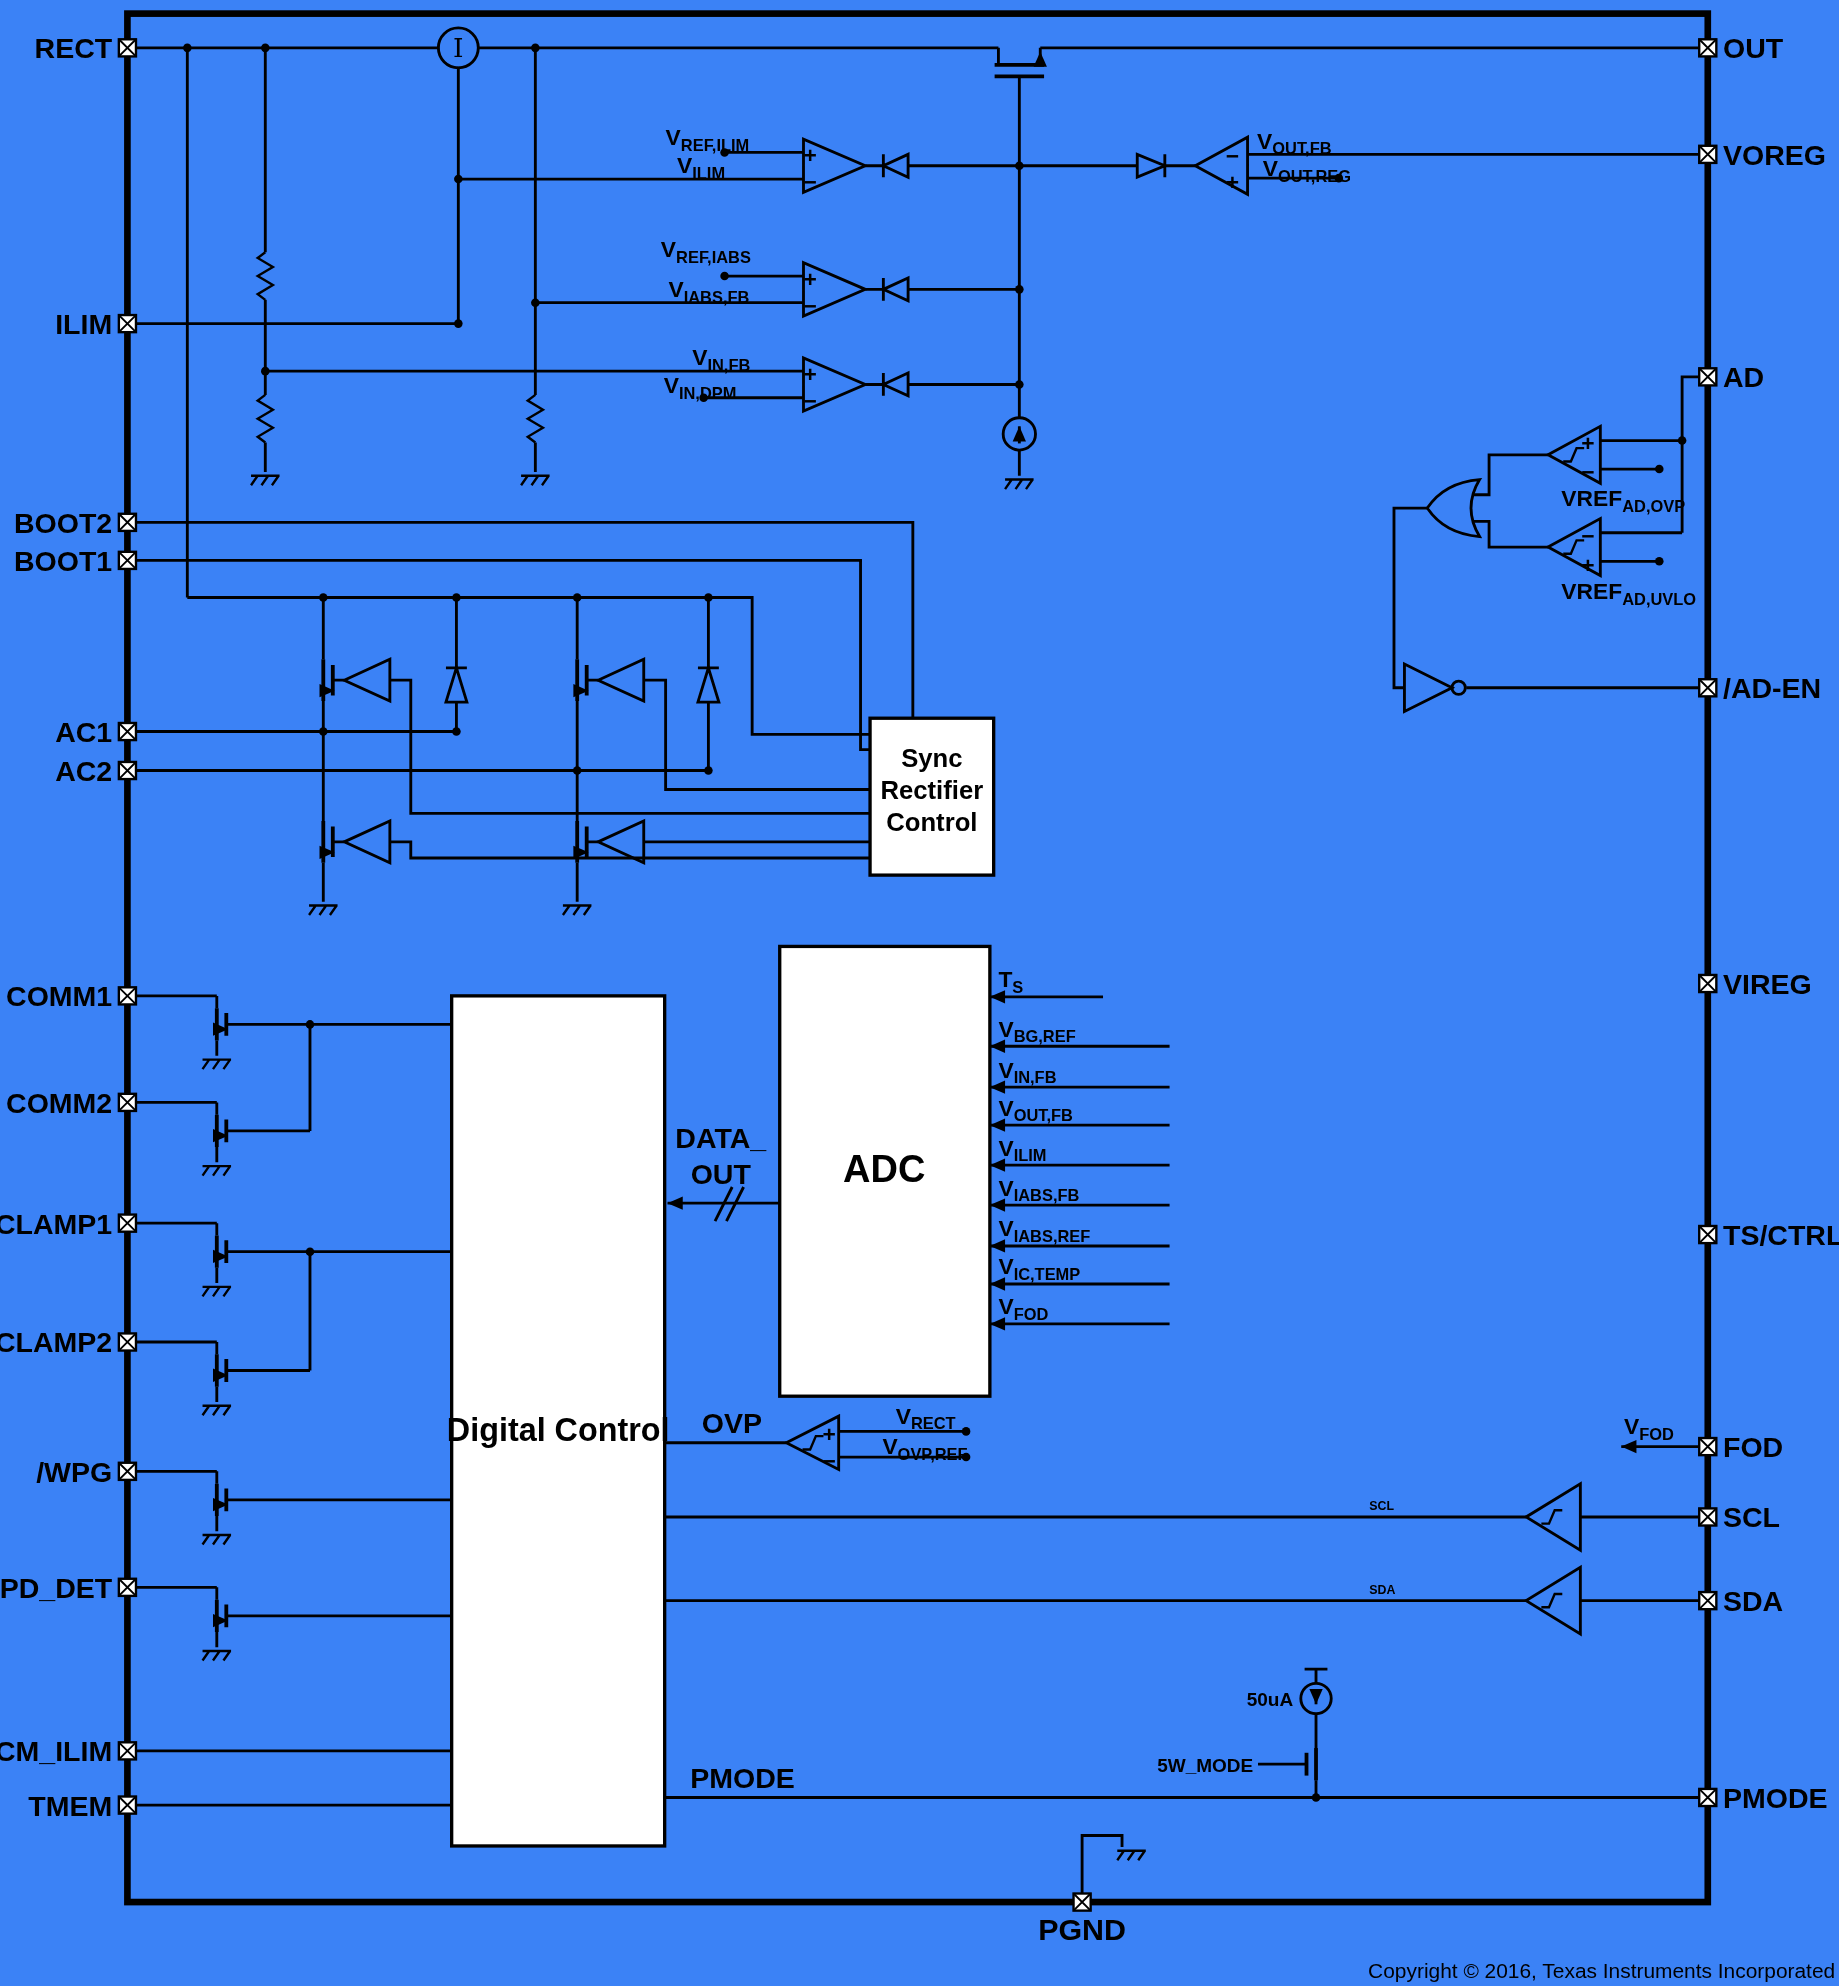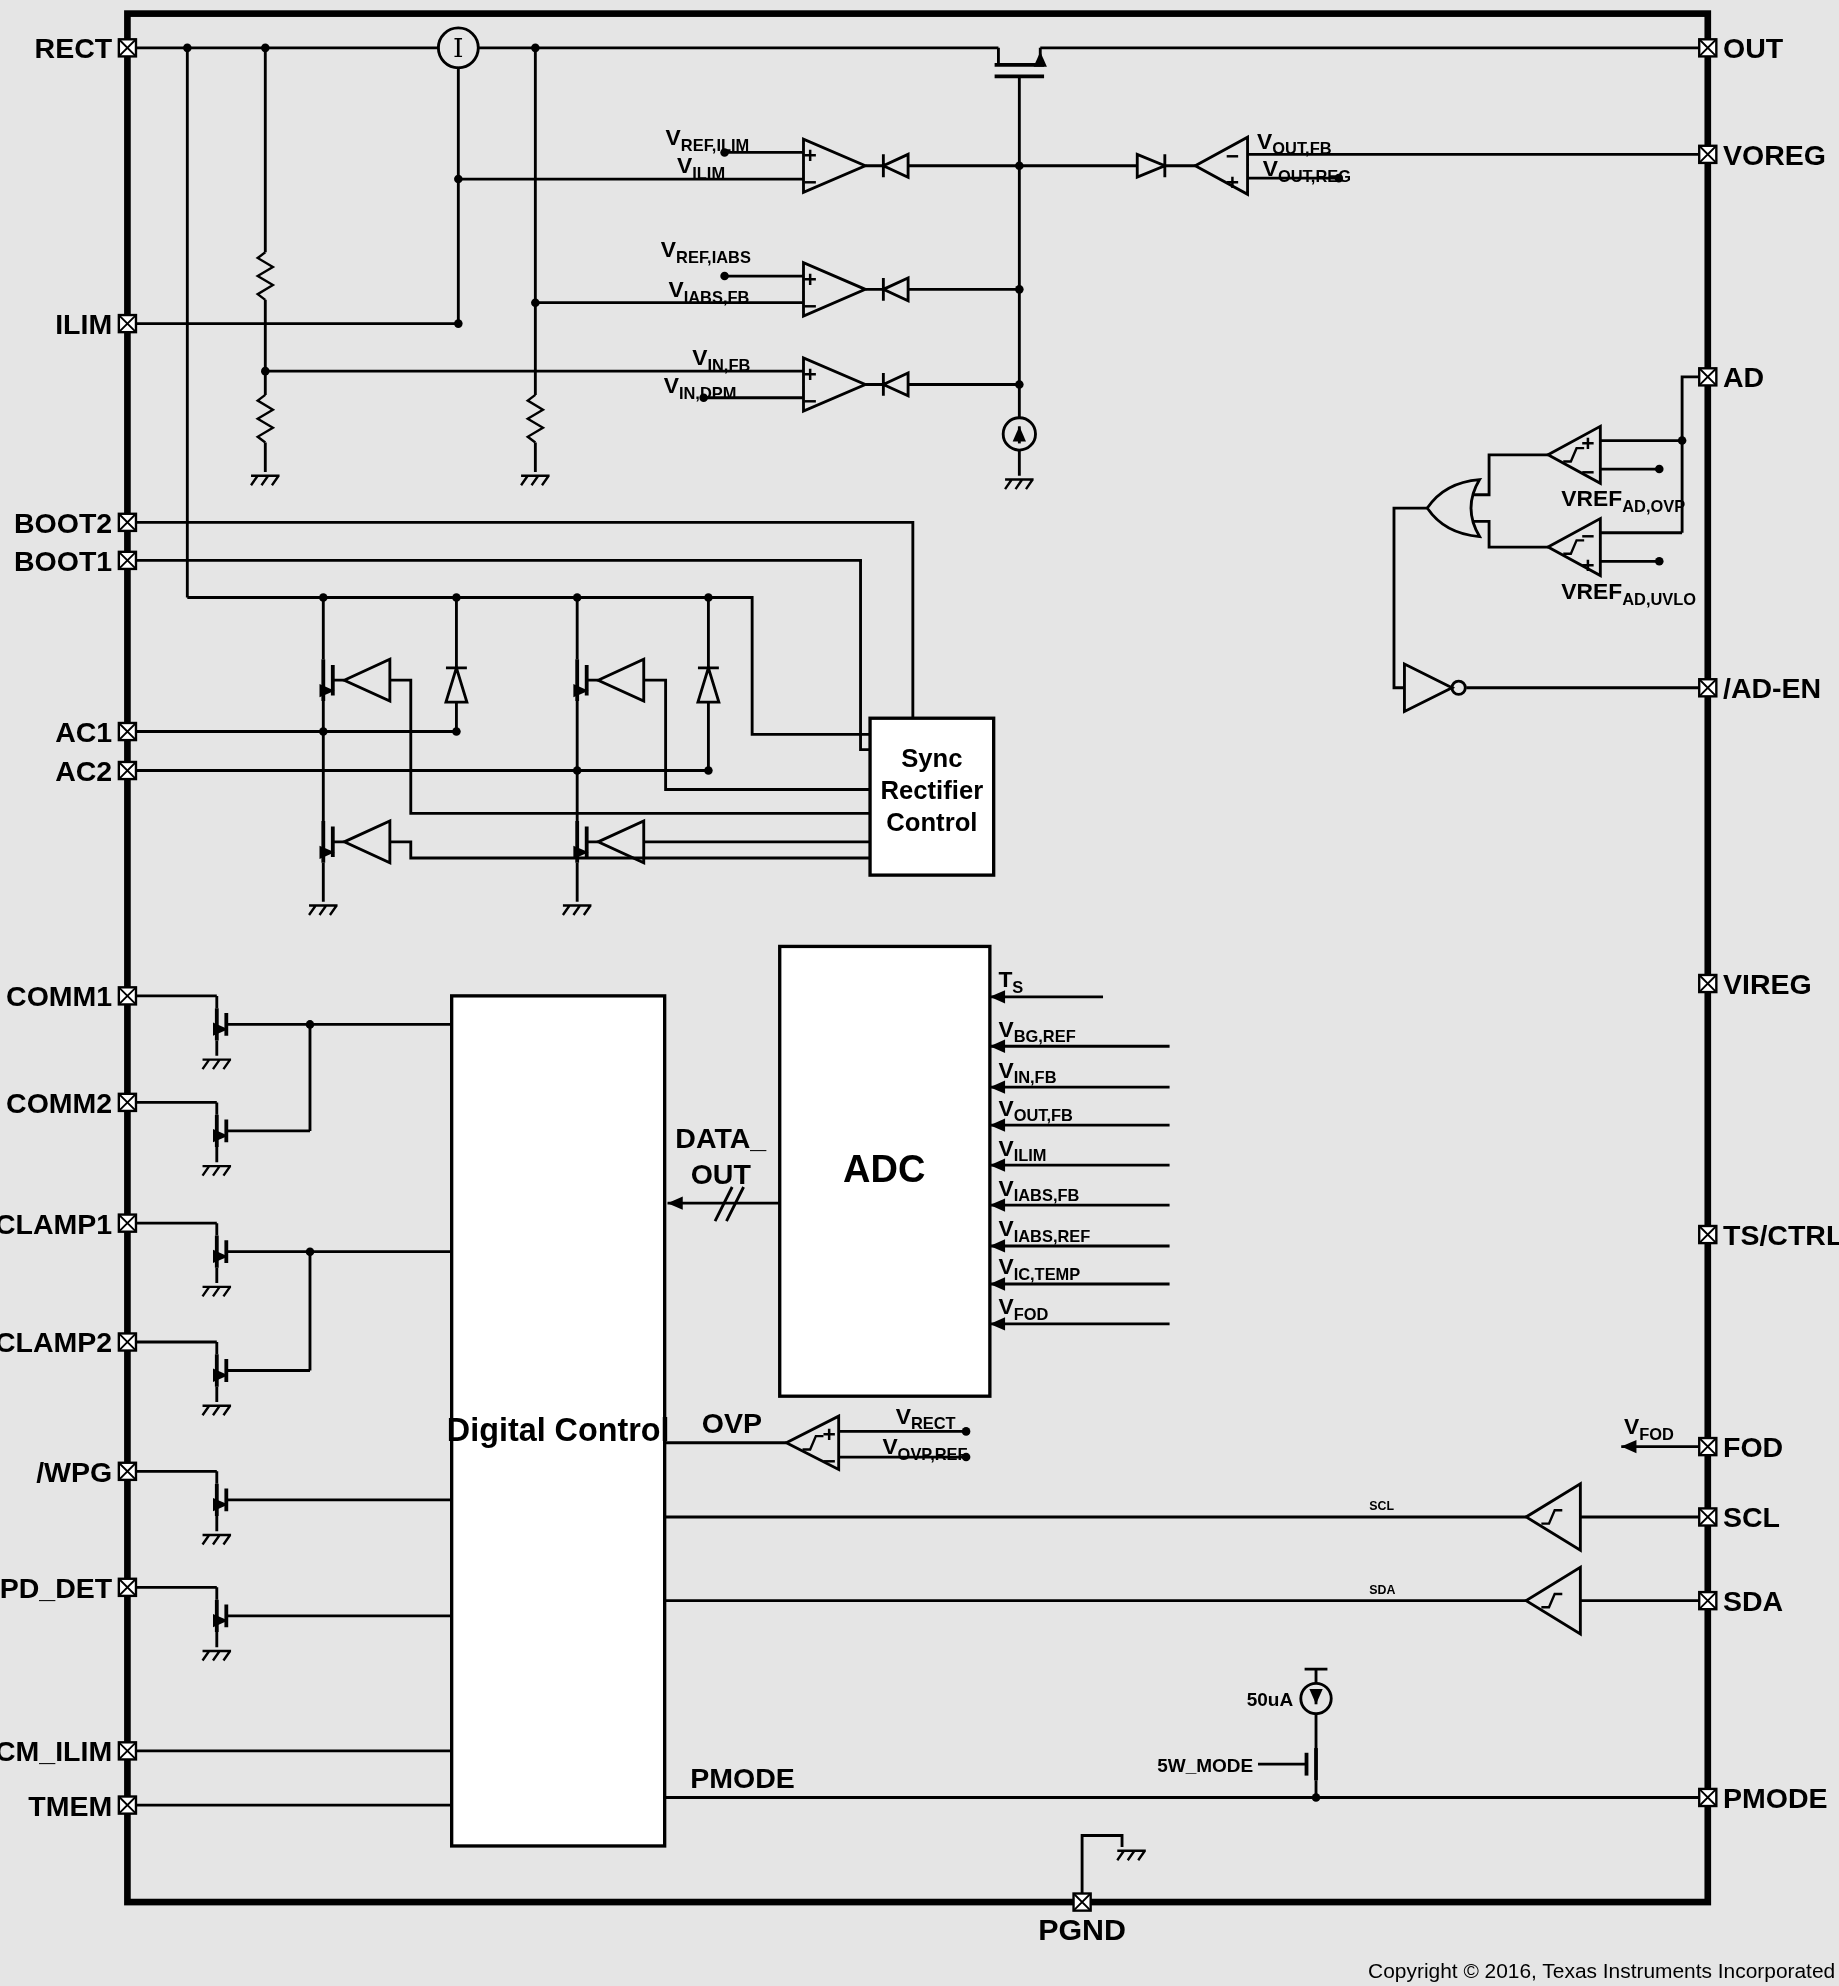--- a/index.html
+++ b/index.html
@@ -1,16 +1,16 @@
 <!DOCTYPE html>
 <html style="font-size:15px"><head>
 <meta charset="utf-8">
 <style>
   html,body{margin:0;padding:0;background:#ffffff;}
-  #stage{width:1839px;height:1987px;position:relative;background:#e5e5e5;}
+  #stage{width:1839px;height:1987px;position:relative;background:#3b82f6;}
   svg{display:block;}
   svg text{font-family:"Liberation Sans","DejaVu Sans",sans-serif;font-weight:bold;fill:#000;}
   svg text.normal{font-weight:normal;}
   svg text.serif{font-family:"DejaVu Serif","Liberation Serif",serif;font-weight:normal;}
   .w{stroke:#000;stroke-width:3;fill:none;}
   .w4{stroke:#000;stroke-width:4;fill:none;}
   .sym{stroke:#000;stroke-width:3;fill:none;}
   .box{stroke:#000;stroke-width:3.5;fill:#fff;}
   .border{stroke:#000;stroke-width:7;fill:none;}
 </style>

